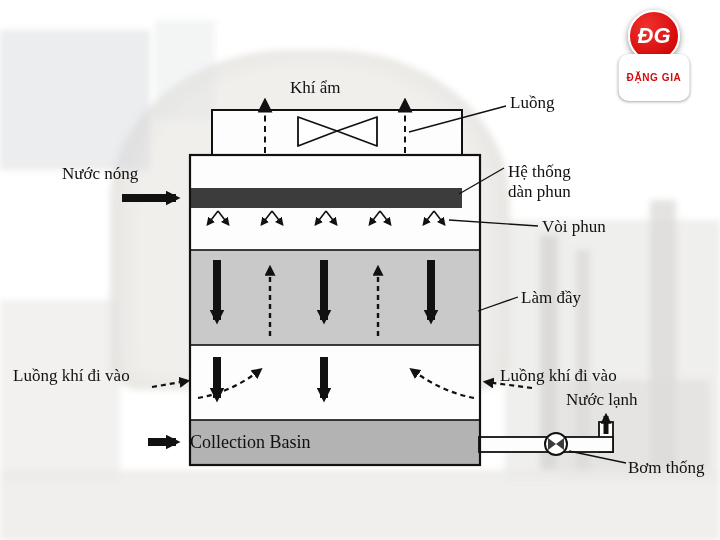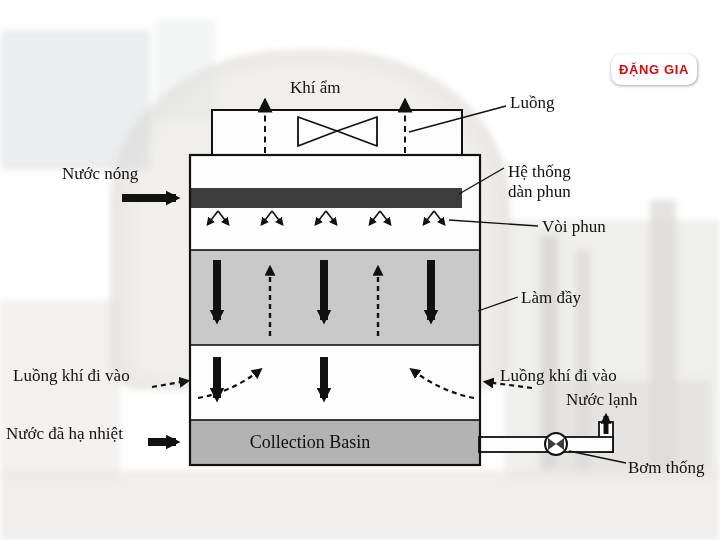--- a/index.html
+++ b/index.html
@@ -5,35 +5,35 @@
   *{margin:0;padding:0;box-sizing:border-box}
   html,body{background:#fff}
   .stage{position:relative;width:720px;height:540px;overflow:hidden;
          background:linear-gradient(180deg,#f4f3f1 0%,#edecq 55%,#e7e5e1 100%);
          font-family:"Liberation Serif",serif;color:#141414}
   .bg{position:absolute;inset:0;filter:blur(3px);opacity:.55}
   .bg div{position:absolute}
   .diagram-svg{position:absolute;inset:0}
   .label{position:absolute;font-size:17px;line-height:1.15;white-space:nowrap;color:#111}
   .label.wrap{white-space:normal}
-  .basin-label{position:absolute;left:190px;top:432px;width:240px;text-align:center;
+  .basin-label{position:absolute;left:190px;top:432px;width:240px;text-align:left;
                font-size:18px;color:#101010}
   
   .logo{position:absolute;top:8px;right:16px;width:100px;height:74px}
   .logo-circle{position:absolute;left:50%;top:2px;transform:translateX(-50%);
                width:52px;height:52px;border-radius:50%;
                background:radial-gradient(circle at 35% 30%,#f0312e,#d50a0a 72%);
                border:2px solid #fff;box-shadow:0 2px 6px rgba(0,0,0,.45);
                display:flex;align-items:center;justify-content:center;
                color:#fff;font-family:"Liberation Sans",sans-serif;
                font-weight:bold;font-style:italic;font-size:22px}
   .logo-banner{position:absolute;left:50%;top:46px;transform:translateX(-50%);
-               background:#fff;border-radius:10px;padding:8px 8px;
+               background:#fff;border-radius:10px;padding:18px 8px;
                font-family:"Liberation Sans",sans-serif;font-weight:bold;
-               font-size:13px;color:#d50a0a;letter-spacing:.6px;
+               font-size:10px;color:#d50a0a;letter-spacing:.6px;
                box-shadow:0 1px 3px rgba(0,0,0,.35);white-space:nowrap}
 </style>
 </head>
 <body>
 
 <div class="stage">
 
   <div class="bg">
     <div style="left:110px;top:50px;width:400px;height:340px;background:#e6e3de;border-radius:45% 45% 8% 8%;box-shadow:inset -14px 0 22px #d4d1cb,inset 14px 0 22px #d4d1cb"></div>
     <div style="left:0;top:30px;width:150px;height:140px;background:#b7bcc1;opacity:.5"></div>
@@ -148,22 +148,22 @@
   </svg>
 
   <div class="label" style="left:290px;top:78px;width:90px;">Khí ẩm</div>
   <div class="label" style="left:510px;top:93px">Luồng</div>
   <div class="label wrap" style="left:508px;top:162px;width:90px">Hệ thống dàn phun</div>
   <div class="label" style="left:62px;top:164px">Nước nóng</div>
   <div class="label" style="left:542px;top:217px">Vòi phun</div>
   <div class="label" style="left:521px;top:288px">Làm đầy</div>
   <div class="label" style="left:13px;top:366px">Luồng khí đi vào</div>
   <div class="label" style="left:500px;top:366px">Luồng khí đi vào</div>
-  <div class="label" style="left:6px;top:424px">Nước đã hạ nhiệt</div>
   <div class="basin-label">Collection Basin</div>
   <div class="label" style="left:566px;top:390px">Nước lạnh</div>
   <div class="label" style="left:628px;top:458px">Bơm thống</div>
 
   <div class="logo">
+    <div class="logo-circle">ĐG</div>
     <div class="logo-banner">ĐẶNG GIA</div>
   </div>
 
 </div>
 
 </body></html>

